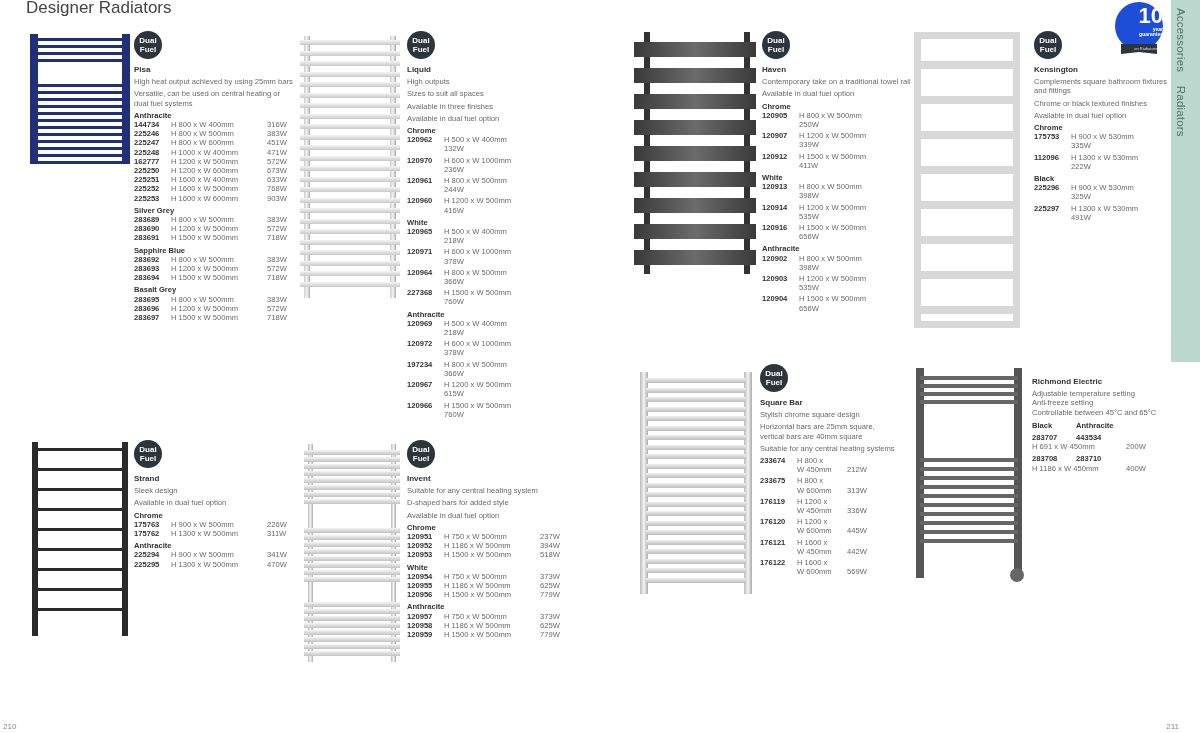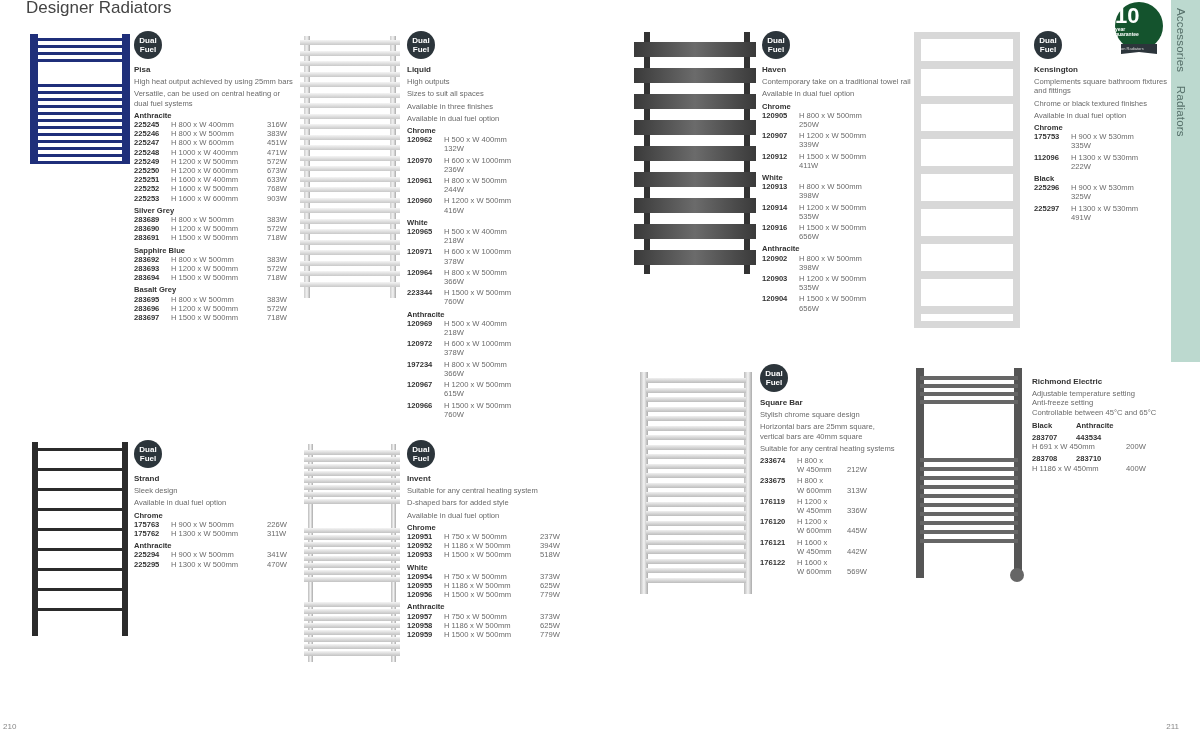--- a/index.html
+++ b/index.html
@@ -16,21 +16,21 @@
 .row .dim{width:96px;flex:none}
 .row .watt{flex:none}
 .row2{display:flex;margin-bottom:2px}
 .row2 .code{font-weight:bold;color:#333;width:37px;flex:none}
 .row2 .dd{flex:1}
 .sq .row2 .dd{display:flex;flex-direction:column}
 .sq .wline{display:flex}
 .sq .wline span:first-child{width:50px}
 .tab{left:1171px;top:0;width:29px;height:362px;background:#bcd9cf}
 .tab-text{position:absolute;left:4px;top:8px;writing-mode:vertical-rl;font-size:11.5px;color:#56706a;letter-spacing:.2px;white-space:nowrap}
-.guar{left:1115px;top:2px;width:48px;height:48px;border-radius:50%;background:#14532d;color:#fff;text-align:left}
+.guar{left:1115px;top:2px;width:48px;height:48px;border-radius:50%;background:#1d4ed8;color:#fff;text-align:right}
 .guar .big{font-size:22px;font-weight:bold;line-height:22px;margin-top:3px}
 .guar .sm{font-size:5px;font-weight:bold;line-height:5px}
 .guar .ribbon{position:absolute;left:6px;top:42px;width:36px;height:10px;background:#2c353b;font-size:4px;line-height:10px;color:#ddd;clip-path:polygon(0 0,100% 0,100% 100%,50% 80%,0 100%)}
 .pnum{font-size:8px;color:#888;top:722px}
 .rad{position:absolute}
 .rail{position:absolute;top:0;bottom:0}
 .bar{position:absolute;left:0;right:0}
 </style>
 </head>
 <body>
@@ -235,41 +235,41 @@
   <div class="badge">
       <span>Dual</span>
       <span>Fuel</span>
     </div>
   <div class="block" id="pisa-text">
       <div class="name">Pisa</div>
       <div class="feat">High heat output achieved by using 25mm bars</div>
       <div class="feat">Versatile, can be used on central heating or dual fuel systems</div>
       <div class="finish">Anthracite</div>
       <div class="row">
-        <span class="code">225245</span>
+        <span class="code">144734</span>
         <span class="dim">H 800 x W 400mm</span>
         <span class="watt">316W</span>
       </div>
       <div class="row">
         <span class="code">225246</span>
         <span class="dim">H 800 x W 500mm</span>
         <span class="watt">383W</span>
       </div>
       <div class="row">
         <span class="code">225247</span>
         <span class="dim">H 800 x W 600mm</span>
         <span class="watt">451W</span>
       </div>
       <div class="row">
         <span class="code">225248</span>
         <span class="dim">H 1000 x W 400mm</span>
         <span class="watt">471W</span>
       </div>
       <div class="row">
-        <span class="code">225249</span>
+        <span class="code">162777</span>
         <span class="dim">H 1200 x W 500mm</span>
         <span class="watt">572W</span>
       </div>
       <div class="row">
         <span class="code">225250</span>
         <span class="dim">H 1200 x W 600mm</span>
         <span class="watt">673W</span>
       </div>
       <div class="row">
         <span class="code">225251</span>
@@ -393,21 +393,21 @@
         </span>
       </div>
       <div class="row2">
         <span class="code">120964</span>
         <span class="dd">
           <div>H 800 x W 500mm</div>
           <div>366W</div>
         </span>
       </div>
       <div class="row2">
-        <span class="code">223344</span>
+        <span class="code">227368</span>
         <span class="dd">
           <div>H 1500 x W 500mm</div>
           <div>760W</div>
         </span>
       </div>
       <div class="finish">Anthracite</div>
       <div class="row2">
         <span class="code">120969</span>
         <span class="dd">
           <div>H 500 x W 400mm</div>

